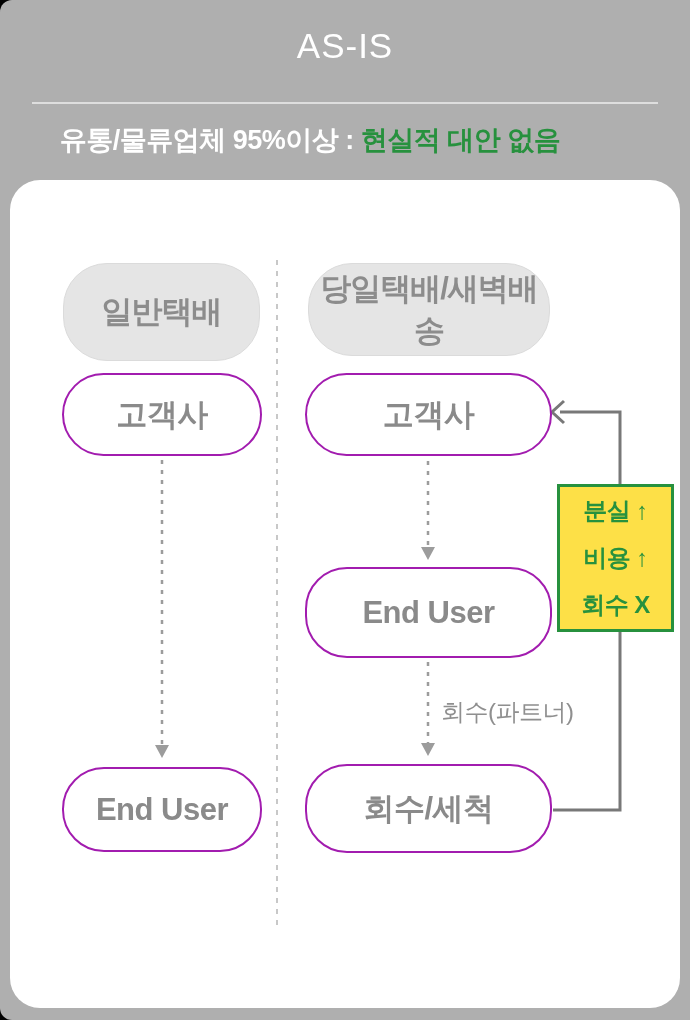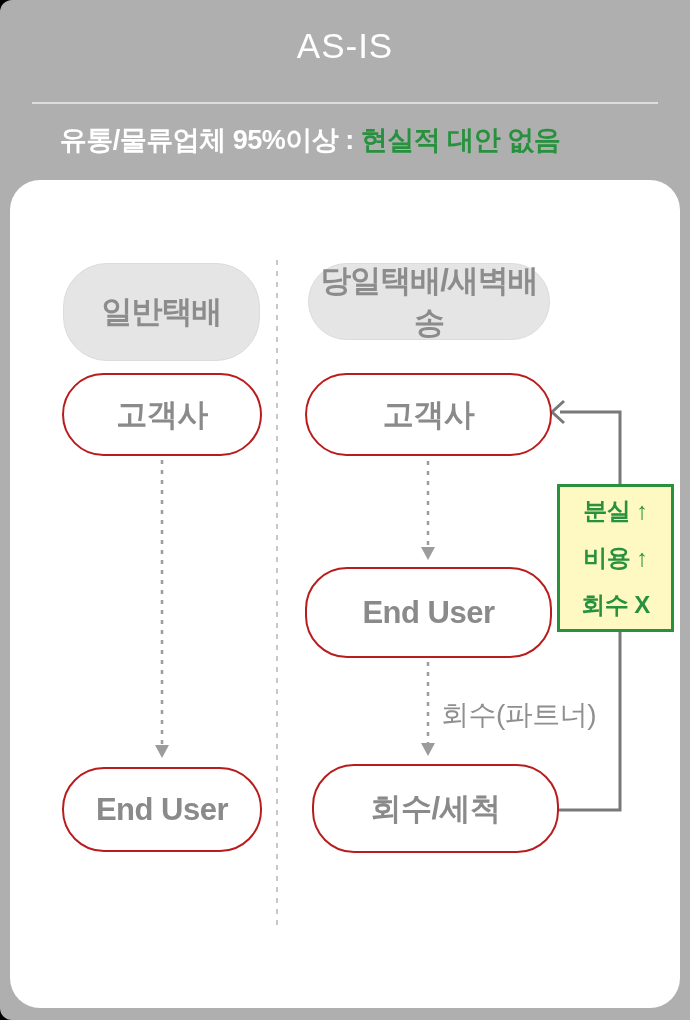--- a/index.html
+++ b/index.html
@@ -36,34 +36,34 @@
   
   .node{
     position:absolute;display:flex;align-items:center;justify-content:center;
     box-sizing:border-box;text-align:center;
   }
   .pill-header{
     background:#E5E5E5;border:1px solid #DBDBDB;border-radius:44px;
     color:#8C8C8C;font-size:31px;font-weight:700;letter-spacing:-1px;
   }
   .step-box{
-    background:#FFFFFF;border:2px solid #b91c1c;border-radius:42px;
+    background:#FFFFFF;border:2px solid #a21caf;border-radius:42px;
     color:#8A8A8A;font-size:31px;font-weight:700;letter-spacing:-0.5px;
   }
   .pill-footer{
     background:#F6F6F6;border-radius:22px;
     color:#7C7C7C;font-size:26px;font-weight:500;letter-spacing:-0.5px;
   }
   .edge-label{
-    position:absolute;color:#8F8F8F;font-size:28px;font-weight:400;
+    position:absolute;color:#8F8F8F;font-size:24px;font-weight:400;
     letter-spacing:-0.5px;white-space:nowrap;
   }
   .issue-box{
     position:absolute;left:557px;top:484px;width:117px;height:148px;
-    background:#fef9c3;border:3px solid #27913E;box-sizing:border-box;
+    background:#fde047;border:3px solid #27913E;box-sizing:border-box;
     display:flex;flex-direction:column;justify-content:space-around;
     align-items:center;z-index:5;
   }
   .issue-line{color:#27913E;font-size:24px;font-weight:700;letter-spacing:-0.5px;white-space:nowrap;}
   svg.connectors{position:absolute;left:0;top:0;z-index:2;pointer-events:none;}
   .node,.issue-box{z-index:3;}
 </style>
 </head>
 <body>
 
@@ -91,25 +91,25 @@
     <path d="M428 756 L421 743 L435 743 Z" fill="#9C9C9C"></path>
 
     <path d="M553 810 H620 V412 H560" fill="none" stroke="#787878" stroke-width="3"></path>
     <path d="M564 401 L552 412 L564 423" fill="none" stroke="#787878" stroke-width="3"></path>
   </svg>
 
   <div class="node pill-header" style="left:63px;top:263px;width:197px;height:98px;">일반택배</div>
   <div class="node step-box" style="left:62px;top:373px;width:200px;height:83px;">고객사</div>
   <div class="node step-box" style="left:62px;top:767px;width:200px;height:85px;">End User</div>
 
-  <div class="node pill-header" style="left:308px;top:263px;width:242px;height:77px;">당일택배/새벽배송</div>
+  <div class="node pill-header" style="left:308px;top:263px;width:242px;height:93px;">당일택배/새벽배송</div>
   <div class="node step-box" style="left:305px;top:373px;width:247px;height:83px;">고객사</div>
   <div class="node step-box" style="left:305px;top:567px;width:247px;height:91px;">End User</div>
   <div class="edge-label" style="left:441px;top:696px;">회수(파트너)</div>
-  <div class="node step-box" style="left:312px;top:764px;width:247px;height:89px;">회수/세척</div>
+  <div class="node step-box" style="left:305px;top:764px;width:247px;height:89px;">회수/세척</div>
 
   <div class="issue-box">
     <div class="issue-line">분실 ↑</div>
     <div class="issue-line">비용 ↑</div>
     <div class="issue-line">회수 X</div>
   </div>
 
 </div>
 
 </body></html>

